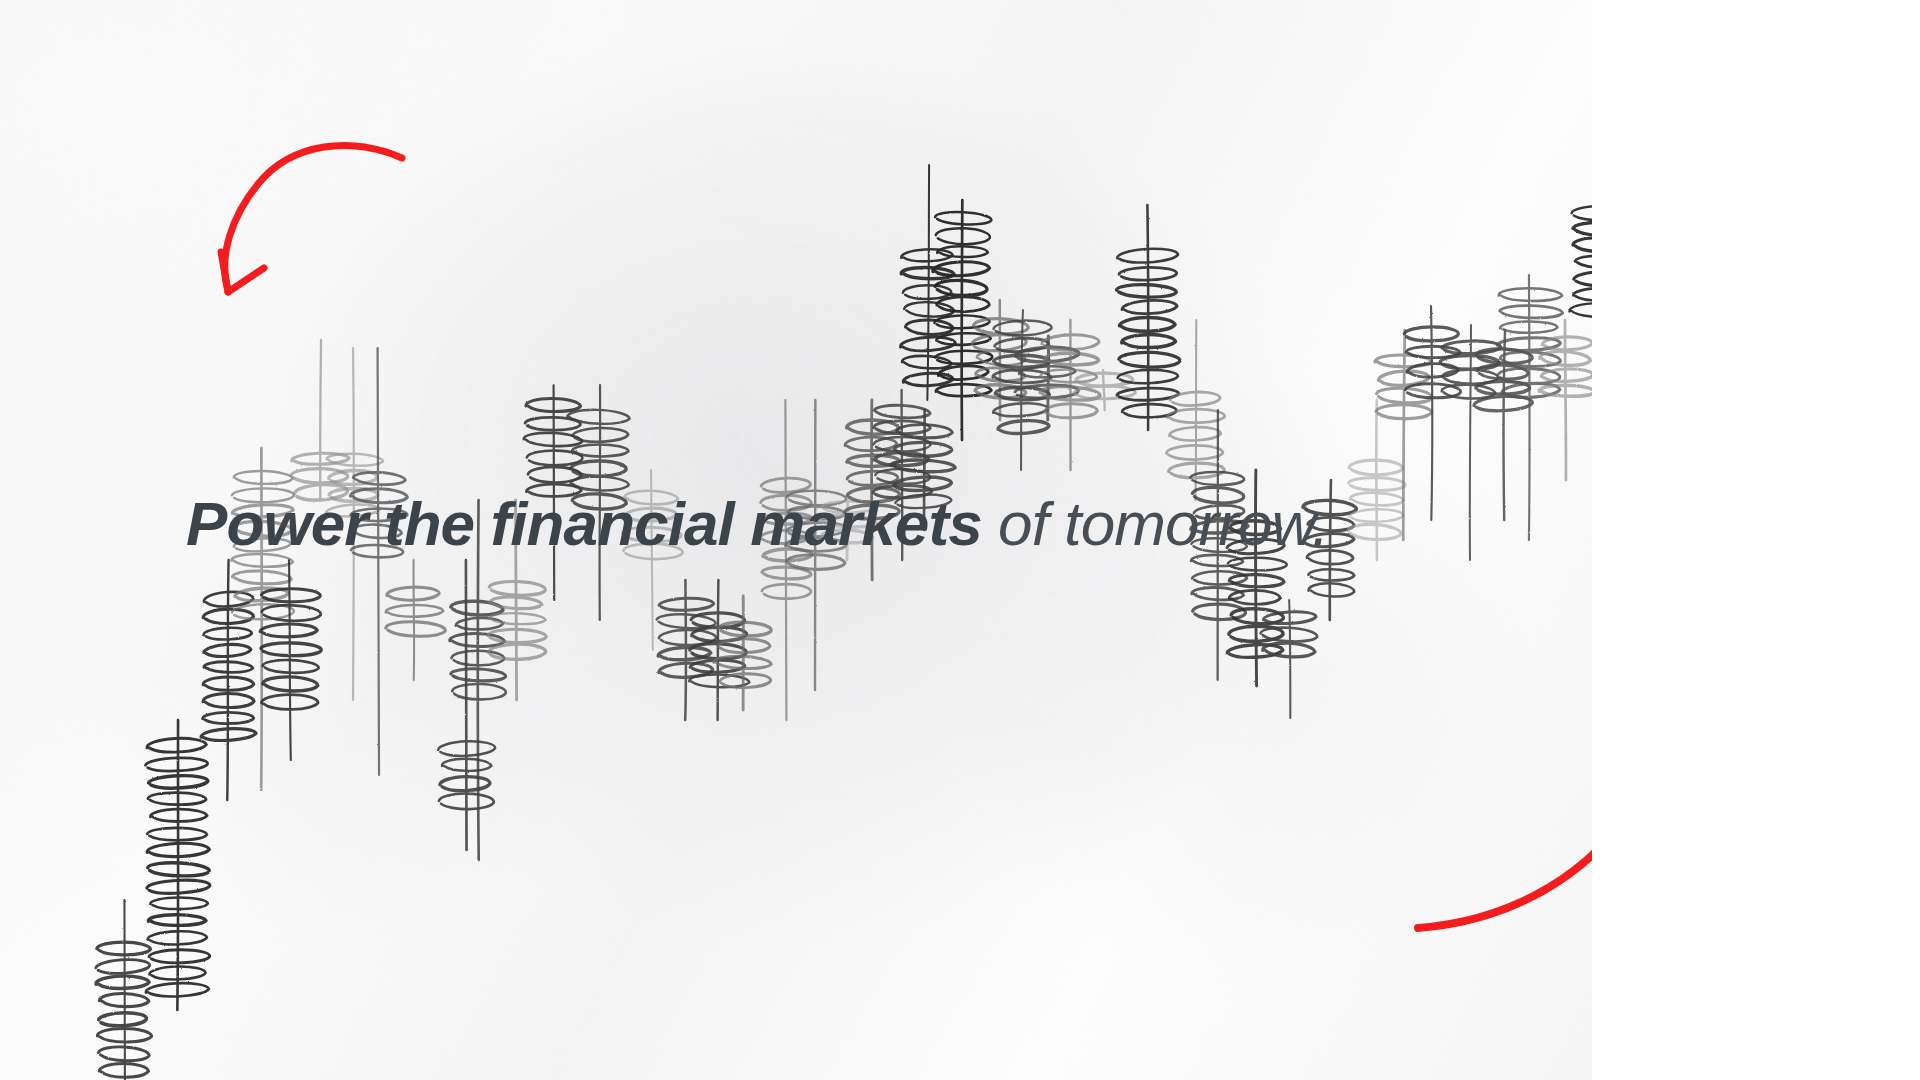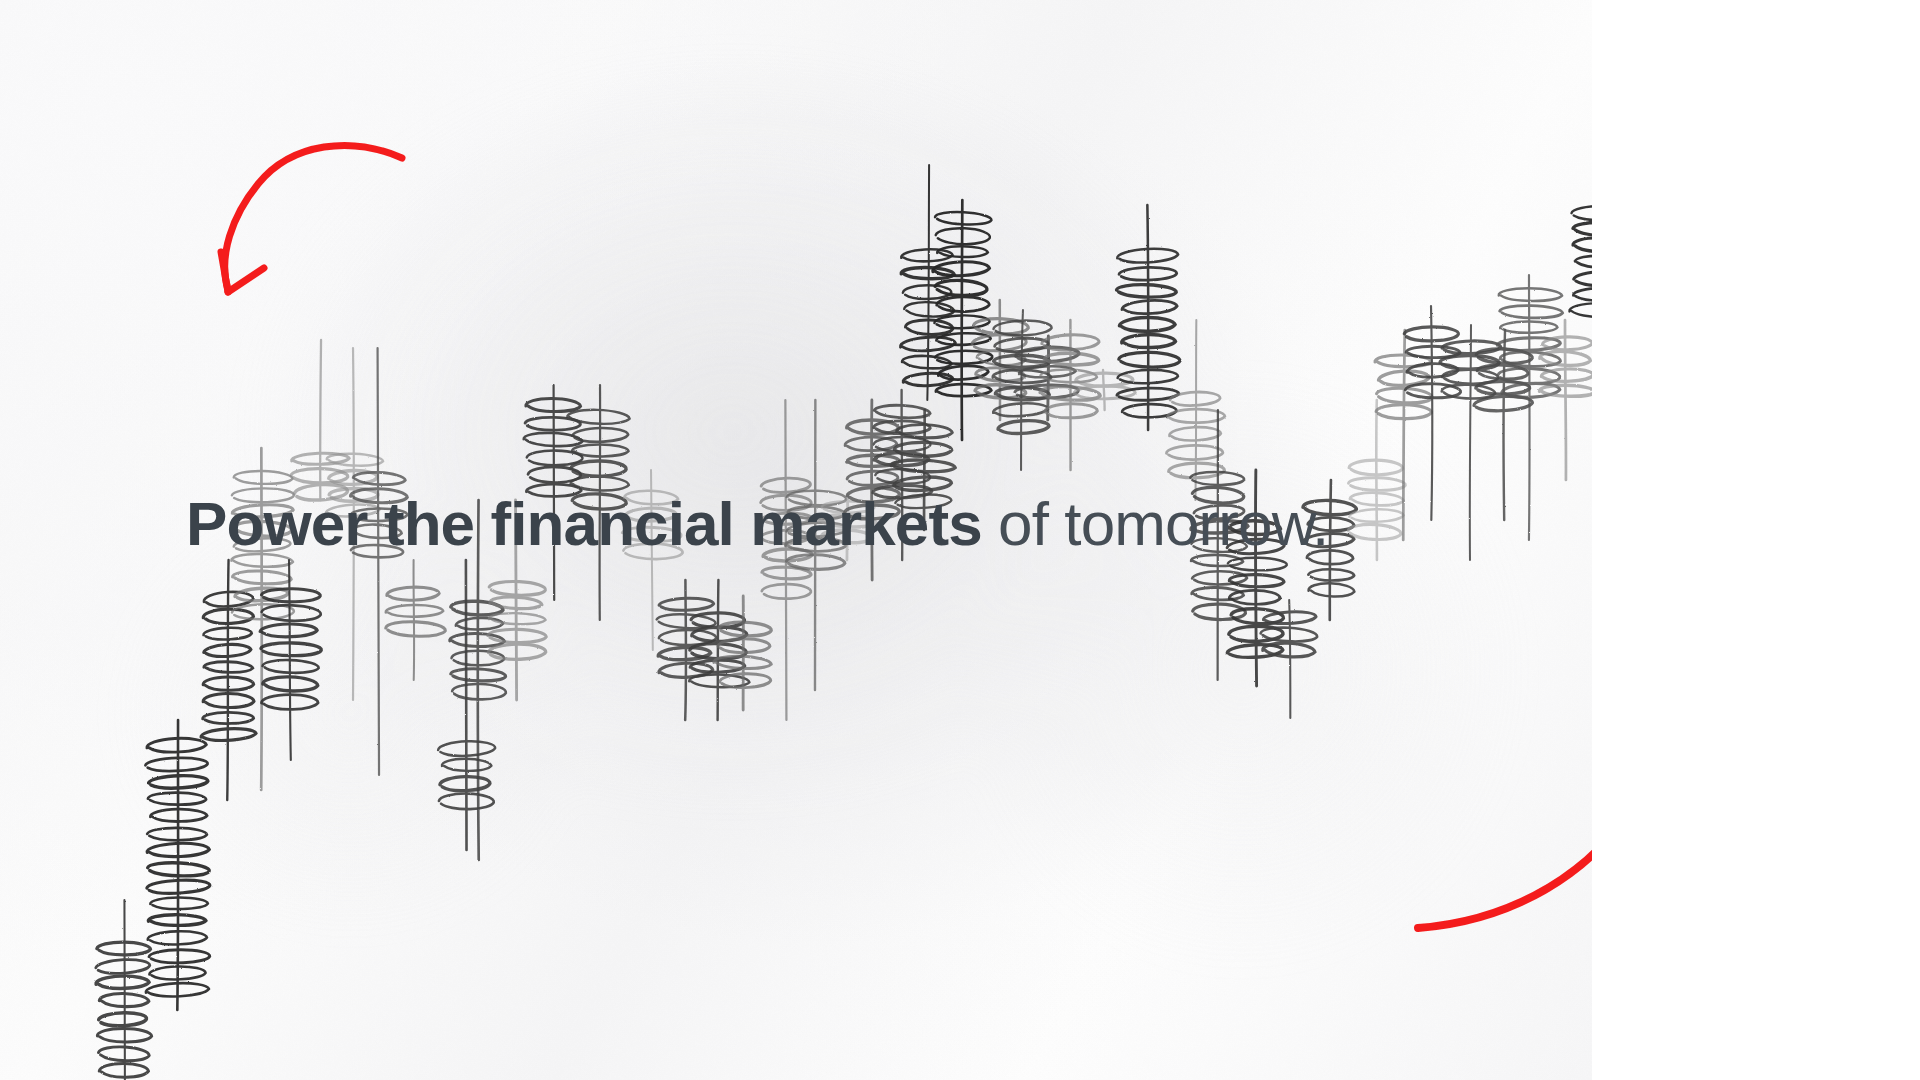--- a/index.html
+++ b/index.html
@@ -13,20 +13,21 @@
   body {
     font-family: "Liberation Sans", sans-serif;
   }
 
   #stage {
     position: relative;
     width: 1592px;
     height: 1080px;
     overflow: hidden;
     background: #7dd3fc;
+    font-style: italic;
   }
 
   
   .bg-wash {
     position: absolute;
     inset: 0;
     background:
       radial-gradient(ellipse 46% 58% at 50% 46%, rgba(228,228,230,0.62) 0%, rgba(236,236,238,0.40) 42%, rgba(247,247,248,0.05) 72%, rgba(255,255,255,0) 100%),
       radial-gradient(ellipse 30% 34% at 49% 44%, rgba(255,255,255,0.85) 0%, rgba(255,255,255,0.30) 60%, rgba(255,255,255,0) 100%),
       radial-gradient(ellipse 70% 80% at 8% 10%, rgba(250,250,251,1) 0%, rgba(246,246,247,0.4) 60%, rgba(255,255,255,0) 100%),

